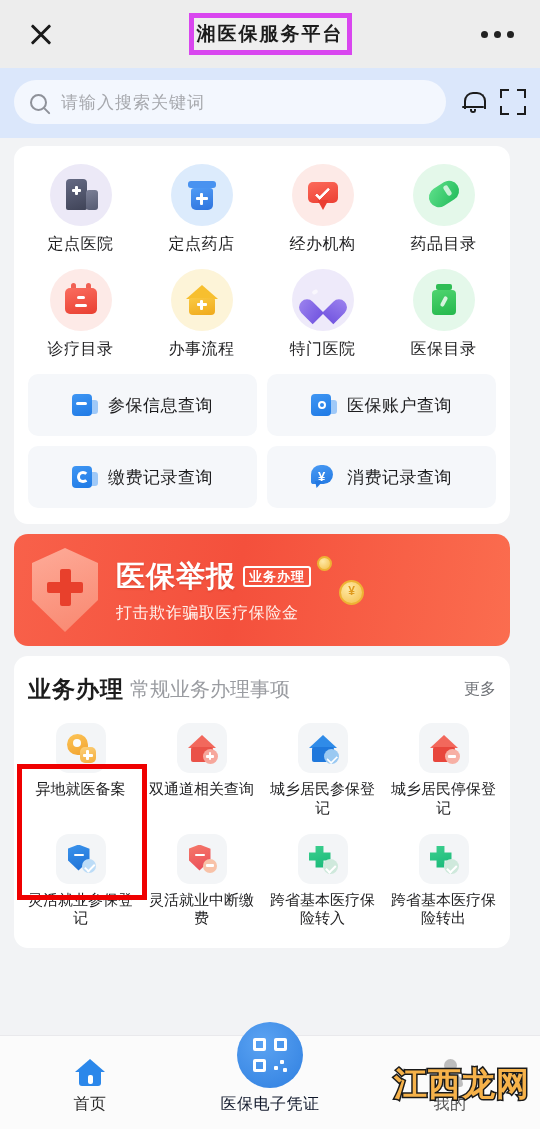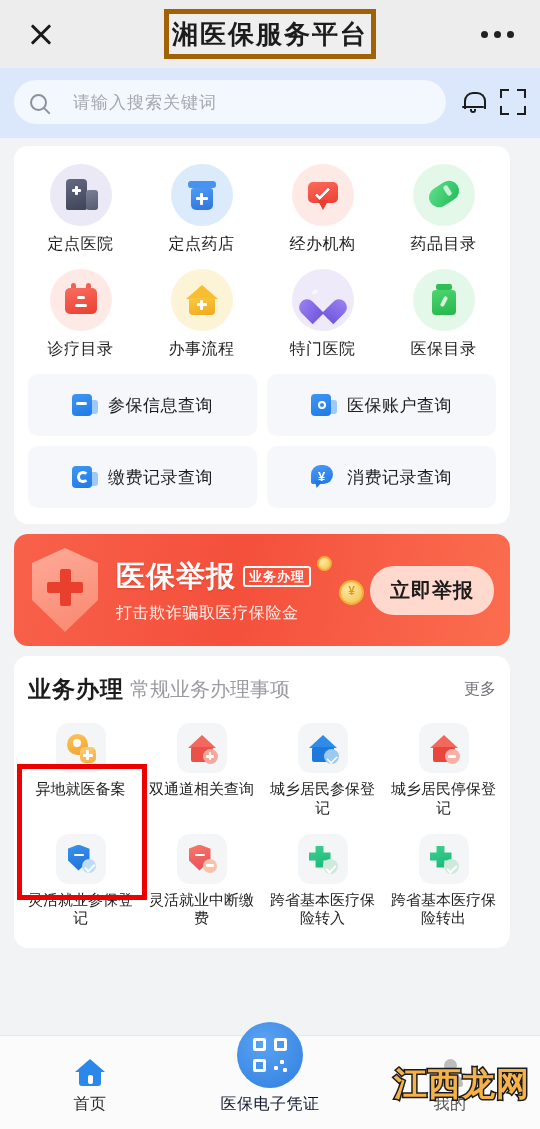--- a/index.html
+++ b/index.html
@@ -35,24 +35,24 @@
     background: #1a1a1a; border-radius: 1px;
   }
   #close-x::before { transform: rotate(45deg); }
   #close-x::after  { transform: rotate(-45deg); }
   #title-wrap {
     position: absolute; left: 0; right: 0; top: 0; height: 68px;
     display: flex; align-items: center; justify-content: center;
     pointer-events: none;
   }
   #app-title {
-    font-size: 26px; font-weight: 600; color: #1c1c1c;
+    font-size: 19px; font-weight: 600; color: #1c1c1c;
     letter-spacing: 2px;
     padding: 6px 3px;
-    border: 5px solid #a16207;
+    border: 5px solid #d946ef;
     background: #efefef;
     line-height: 1.1;
   }
   #more-dots {
     margin-left: auto; display: flex; gap: 6px; align-items: center;
     flex: 0 0 auto; position: relative; z-index: 3;
   }
   #more-dots span {
     width: 7px; height: 7px; border-radius: 50%; background: #222;
   }
@@ -62,21 +62,21 @@
     background: #dbe7fb;
     padding: 12px 14px 14px 14px;
     display: flex; align-items: center; gap: 16px;
   }
   #search-box {
     flex: 1;
     height: 44px;
     background: #f3f7fe;
     border-radius: 22px;
     display: flex; align-items: center;
-    padding: 0 16px; gap: 26px;
+    padding: 0 16px; gap: 14px;
   }
   .mag {
     width: 17px; height: 17px; border: 2px solid #8e9199;
     border-radius: 50%; position: relative; flex: 0 0 auto;
   }
   .mag::after {
     content: ""; position: absolute; right: -6px; bottom: -3px;
     width: 8px; height: 2px; background: #8e9199;
     transform: rotate(45deg); border-radius: 1px;
   }
@@ -619,21 +619,20 @@
       </div>
       <div id="bantext">
         <div id="ban-row1">
           <div id="ban-title">医保举报</div>
           <div id="ban-badge">业务办理</div>
         </div>
         <div id="ban-sub">打击欺诈骗取医疗保险金</div>
       </div>
       <div class="coin" id="coin1"></div>
       <div class="coin" id="coin2"></div>
-      <div id="ban-btn">立即举报</div>
     </div>
 
     <div class="card">
       <div id="svc-head">
         <div id="svc-title">业务办理</div>
         <div id="svc-sub">常规业务办理事项</div>
         <div id="svc-more">更多</div>
       </div>
 
       <div class="sgrid">

